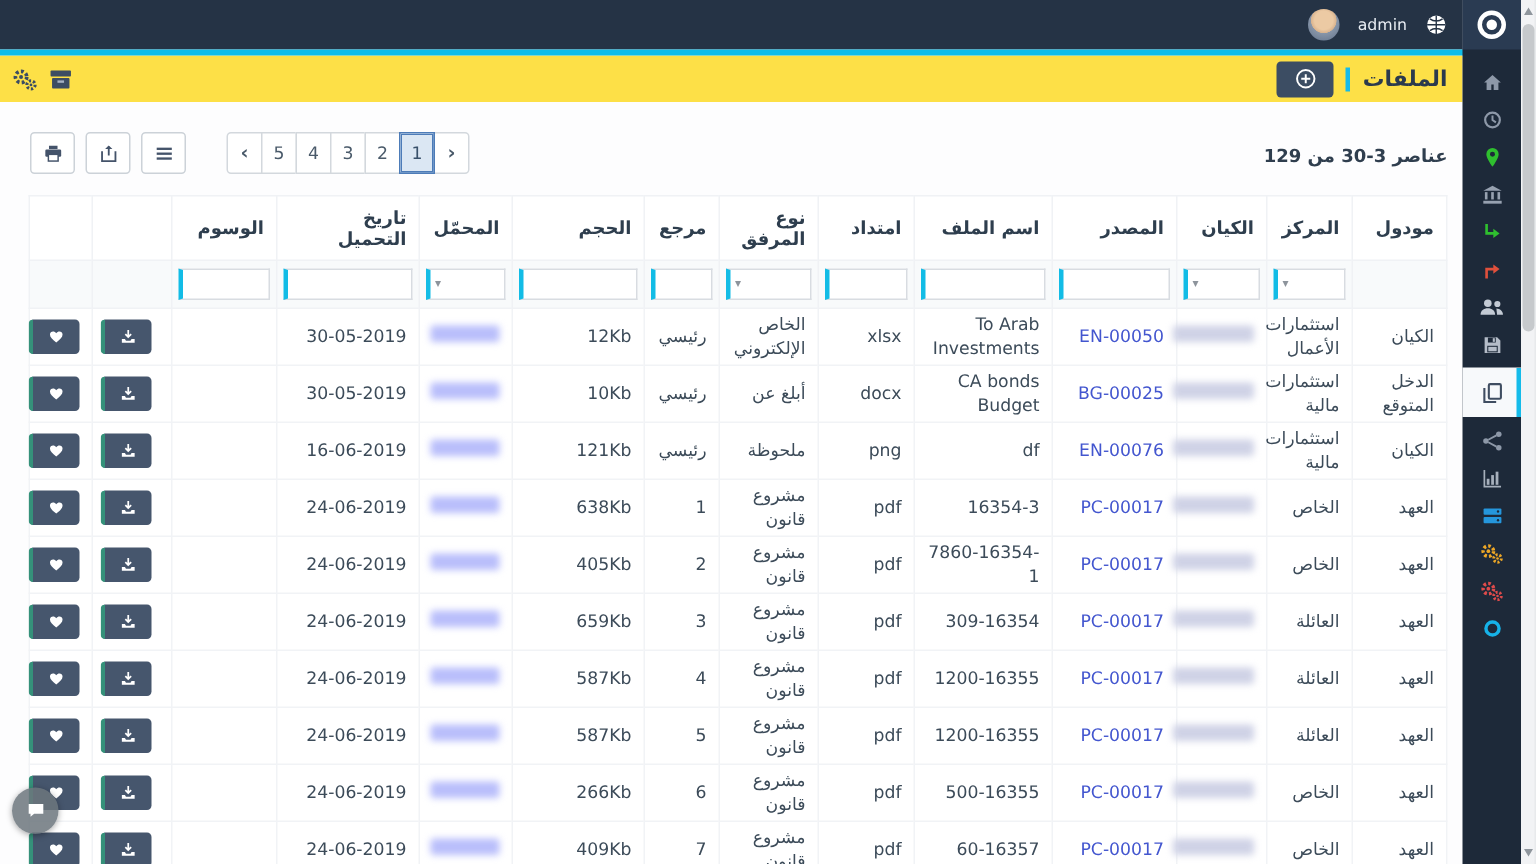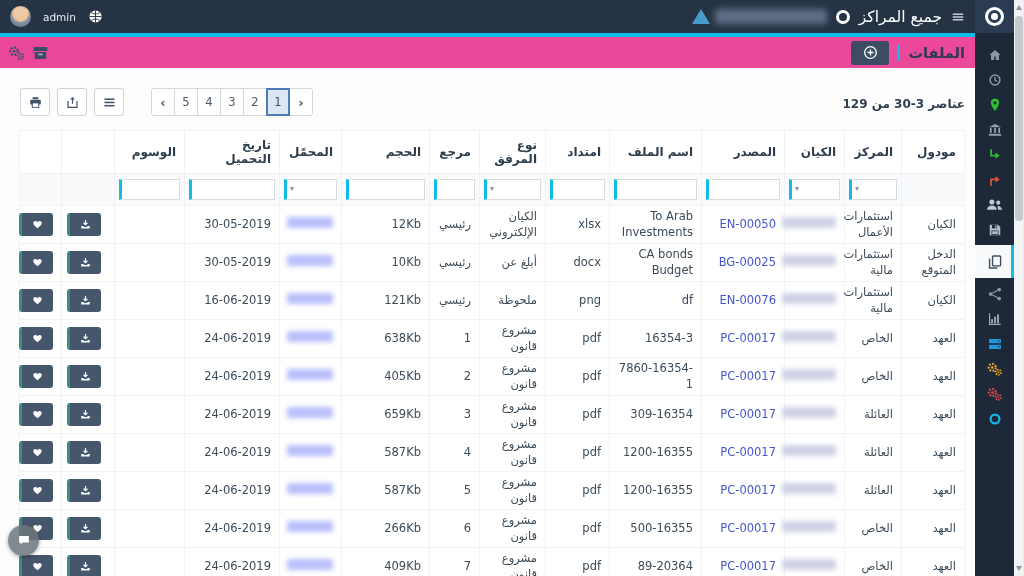--- a/index.html
+++ b/index.html
@@ -33,21 +33,21 @@
   .nav-title { color:#fff; font-size:15.5px; letter-spacing:.2px; }
   .title-ring { width:14px; height:14px; border:3px solid #fff; border-radius:50%; }
   .brand-blur { width:112px; height:15px; background:#65748a; border-radius:2px; filter:blur(3px); opacity:.9; }
   .brand-triangle { width:0; height:0; border-right:9px solid transparent; border-left:9px solid transparent; border-bottom:15px solid #4aa6d6; opacity:.92; margin-right:-4px; }
   .nav-left { display:flex; align-items:center; gap:12px; direction:ltr; }
   .avatar { width:21px; height:21px; border-radius:50%; background: radial-gradient(circle at 50% 36%, #eccaa4 0 36%, #d9b48f 49%, #8795a8 51%, #5f7089 100%); }
   .nav-user { color:#e9eef4; font-size:10.5px; cursor:pointer; }
   .nav-globe { color:#fff; cursor:pointer; } .nav-globe svg { width:15px; height:15px; }
 
   
-  .subheader { position:absolute; top:37px; right:49px; left:0; height:31px; background:#ec4899; display:flex; align-items:center; justify-content:space-between; padding:0 10px 0 8px; z-index:20; }
+  .subheader { position:absolute; top:37px; right:49px; left:0; height:31px; background:#fde047; display:flex; align-items:center; justify-content:space-between; padding:0 10px 0 8px; z-index:20; }
   .sub-right { display:flex; align-items:center; gap:8px; }
   .sub-title { font-size:14.5px; font-weight:bold; color:#2b3a4d; }
   .sub-accent { width:3px; height:16px; background:#14bbea; }
   .add-btn { width:38px; height:24px; background:#3c4d63; border:none; border-radius:3px; color:#fff; display:flex; align-items:center; justify-content:center; cursor:pointer; }
   .add-btn svg { width:15px; height:15px; }
   .sub-left { display:flex; align-items:center; gap:7px; direction:ltr; }
   .sub-ic { color:#3c4d63; cursor:pointer; } .sub-ic svg { width:17px; height:16px; }
 
   
   .main { position:absolute; top:68px; right:49px; left:0; bottom:0; background:#fdfdfe; }
@@ -235,33 +235,20 @@
           <span class="si-box" style="color: rgb(22, 178, 232);">
             <svg viewBox="0 0 16 16">
               <circle cx="8" cy="8" r="5" fill="none" stroke="currentColor" stroke-width="2.6"></circle>
             </svg>
           </span>
         </div>
       </nav>
   </aside>
 
   <header class="navbar">
-    <div class="nav-right">
-      <span class="nav-burger">
-          <svg viewBox="0 0 16 16">
-            <rect x="2" y="4" width="12" height="1.6"></rect>
-            <rect x="2" y="7.2" width="12" height="1.6"></rect>
-            <rect x="2" y="10.4" width="12" height="1.6"></rect>
-          </svg>
-        </span>
-      <span class="nav-title">جميع المراكز</span>
-      <span class="title-ring"></span>
-      <span class="brand-blur"></span>
-      <span class="brand-triangle"></span>
-    </div>
     <div class="nav-left">
       <span class="avatar"></span>
       <span class="nav-user">admin</span>
       <span class="nav-globe">
           <svg viewBox="0 0 16 16">
             <circle cx="8" cy="8" r="6.5"></circle>
             <path d="M8 1.5v13M1.5 8h13M3.5 3.8c2.6 2 6.4 2 9 0M3.5 12.2c2.6-2 6.4-2 9 0" fill="none" stroke="#253345" stroke-width="1"></path>
           </svg>
         </span>
     </div>
@@ -419,21 +406,21 @@
           </tr>
       </thead>
       <tbody id="grid-body">
           <tr>
             <td><span>الكيان</span></td>
             <td><span>استثمارات الأعمال</span></td>
             <td><span class="blur-chip be"></span></td>
             <td><span class="cell-link ltr">EN-00050</span></td>
             <td><span class="ltr">To Arab Investments</span></td>
             <td><span class="ltr">xlsx</span></td>
-            <td><span>الكيان الإلكتروني</span></td>
+            <td><span>الخاص الإلكتروني</span></td>
             <td><span>رئيسي</span></td>
             <td><span class="ltr">12Kb</span></td>
             <td><span class="blur-chip bu"></span></td>
             <td><span class="ltr">30-05-2019</span></td>
             <td></td>
             <td class="act-td dl"><button class="act-btn">
                 <svg viewBox="0 0 16 16">
                   <path d="M8 1.5v6.5M5.2 5.5 8 8.3l2.8-2.8" fill="none" stroke="currentColor" stroke-width="1.7"></path>
                   <path d="M1.8 10.2h3l1 1.6h4.4l1-1.6h3v3.6H1.8z"></path>
                 </svg>
@@ -642,21 +629,21 @@
                 <svg viewBox="0 0 16 16">
                   <path d="M8 13.6C4.1 10.7 1.9 8.4 1.9 5.9c0-1.8 1.4-3 3-3 1.2 0 2.3.6 3.1 1.7.8-1.1 1.9-1.7 3.1-1.7 1.6 0 3 1.2 3 3 0 2.5-2.2 4.8-6.1 7.7z"></path>
                 </svg>
               </button></td>
           </tr>
           <tr>
             <td><span>العهد</span></td>
             <td><span>الخاص</span></td>
             <td><span class="blur-chip be"></span></td>
             <td><span class="cell-link ltr">PC-00017</span></td>
-            <td><span class="ltr">89-20364</span></td>
+            <td><span class="ltr">60-16357</span></td>
             <td><span class="ltr">pdf</span></td>
             <td><span>مشروع قانون</span></td>
             <td><span class="ltr">7</span></td>
             <td><span class="ltr">409Kb</span></td>
             <td><span class="blur-chip bu"></span></td>
             <td><span class="ltr">24-06-2019</span></td>
             <td></td>
             <td class="act-td dl"><button class="act-btn">
                 <svg viewBox="0 0 16 16">
                   <path d="M8 1.5v6.5M5.2 5.5 8 8.3l2.8-2.8" fill="none" stroke="currentColor" stroke-width="1.7"></path>

